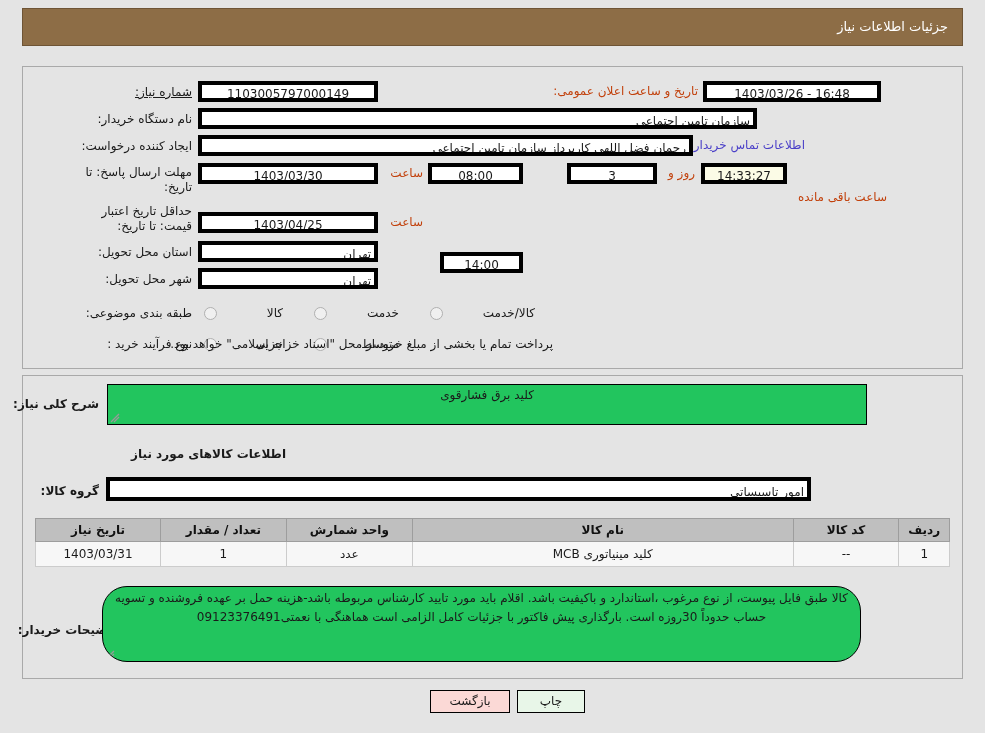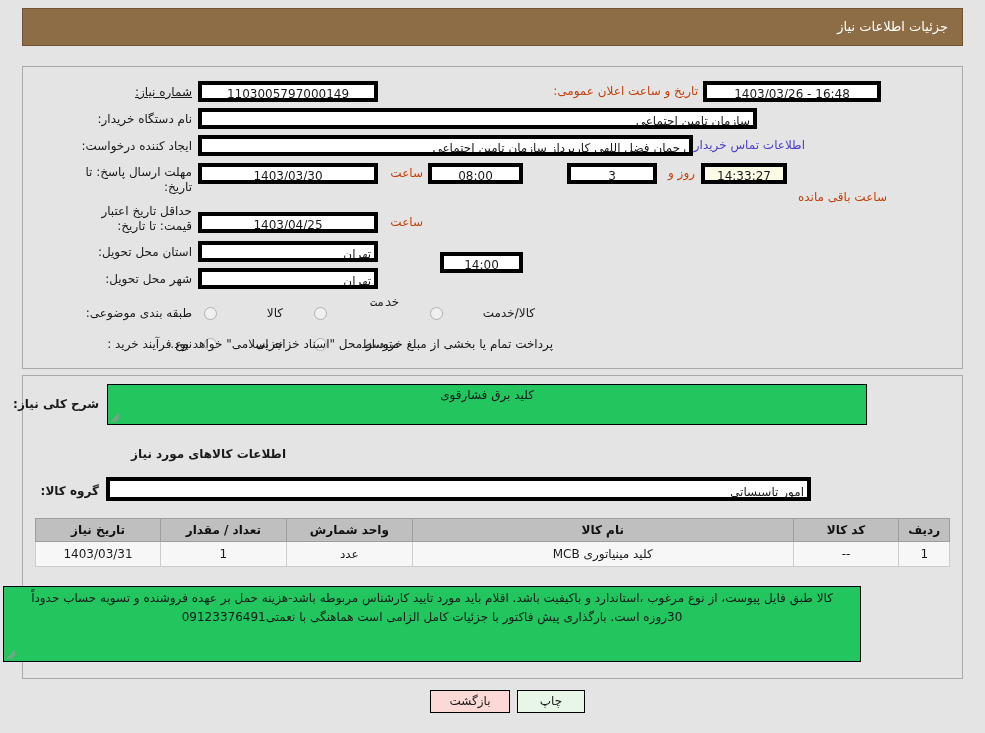--- a/index.html
+++ b/index.html
@@ -288,21 +288,21 @@
   <div class="lbl" style="right:793px; top:245px;">استان محل تحویل:</div>
   <div class="fld right" style="right:607px; top:241px; width:180px;">تهران</div>
 
   <div class="lbl" style="right:793px; top:272px;">شهر محل تحویل:</div>
   <div class="fld right" style="right:607px; top:268px; width:180px;">تهران</div>
 
   <div class="lbl" style="right:793px; top:306px;">طبقه بندی موضوعی:</div>
   <div class="radio" style="right:768px; top:307px;"></div>
   <div class="radio-lbl" style="right:702px; top:307px;">کالا</div>
   <div class="radio" style="right:658px; top:307px;"></div>
-  <div class="radio-lbl" style="right:586px; top:297px;font-family:Liberation Mono, monospace;">خدمت</div>
+  <div class="radio-lbl" style="right:586px; top:307px;">خدمت</div>
   <div class="radio" style="right:542px; top:307px;"></div>
   <div class="radio-lbl" style="right:450px; top:307px;">کالا/خدمت</div>
 
   <div class="lbl" style="right:793px; top:337px;">نوع فرآیند خرید :</div>
   <div class="radio" style="right:768px; top:338px;"></div>
   <div class="radio-lbl" style="right:702px; top:338px;">جزیی</div>
   <div class="radio" style="right:658px; top:338px;"></div>
   <div class="radio-lbl" style="right:586px; top:338px;">متوسط</div>
   <div class="note-text" style="right:432px; top:337px;">پرداخت تمام یا بخشی از مبلغ خرید،از محل "اسناد خزانه اسلامی" خواهد بود.</div>
 
@@ -339,21 +339,21 @@
         <td>--</td>
         <td>کلید مینیاتوری MCB</td>
         <td>عدد</td>
         <td>1</td>
         <td>1403/03/31</td>
       </tr>
     </tbody>
   </table>
 
   <div class="section-head" style="right:866px; top:623px;">توضیحات خریدار:</div>
-  <div class="ta" style="right:124px; top:586px; width:858px; height:76px; line-height:19px;">
+  <div class="ta" style="right:124px; top:586px; width:759px; height:76px; line-height:19px;border-radius:25px;">
     <span>کالا طبق فایل پیوست، از نوع مرغوب ،استاندارد و باکیفیت باشد. اقلام باید مورد تایید کارشناس مربوطه باشد-هزینه حمل بر عهده فروشنده و تسویه حساب حدوداً 30روزه است. بارگذاری پیش فاکتور با جزئیات کامل الزامی است هماهنگی با نعمتی09123376491</span>
     <svg class="grip" viewBox="0 0 10 10">
       <line x1="1" y1="9" x2="9" y2="1" stroke="#999" stroke-width="1.3"></line>
       <line x1="4" y1="9" x2="9" y2="4" stroke="#999" stroke-width="1.3"></line>
     </svg>
   </div>
 
   <div class="btn" id="btn-print">چاپ</div>
   <div class="btn" id="btn-back">بازگشت</div>
 

